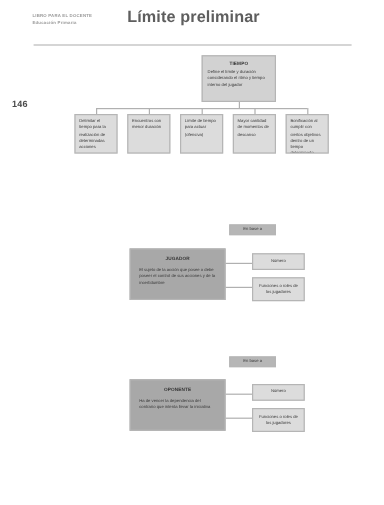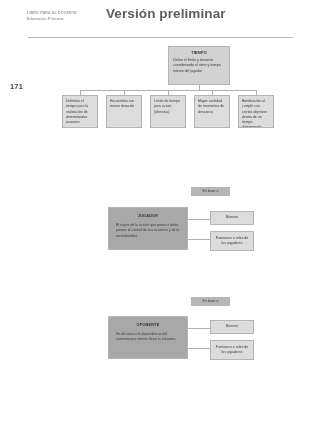--- a/index.html
+++ b/index.html
@@ -74,23 +74,23 @@
 </style>
 </head>
 <body>
 
 <div class="page">
 
   <div class="hdr-left">
     <div class="l1">LIBRO PARA EL DOCENTE</div>
     <div class="l2">Educación Primaria</div>
   </div>
-  <div class="hdr-title">Versión preliminar</div>
+  <div class="hdr-title">Límite preliminar</div>
   <div class="rule"></div>
-  <div class="folio">171</div>
+  <div class="folio">146</div>
 
   <div class="box grey-light" style="left:168px;top:46px;width:62px;height:39px;padding:3px 4px 0;">
     <span class="bx-title">TIEMPO</span>
     <span class="bx-body" style="margin-top:3px;">Define el límite y duración considerando el ritmo y tiempo interno del jugador</span>
   </div>
 
   <div class="ln ln-v" style="left:198.6px;top:85px;height:5px;"></div>
   <div class="ln ln-h" style="left:80px;top:89.6px;width:176px;"></div>
   <div class="ln ln-v" style="left:80px;top:89.6px;height:6px;"></div>
   <div class="ln ln-v" style="left:124px;top:89.6px;height:6px;"></div>

